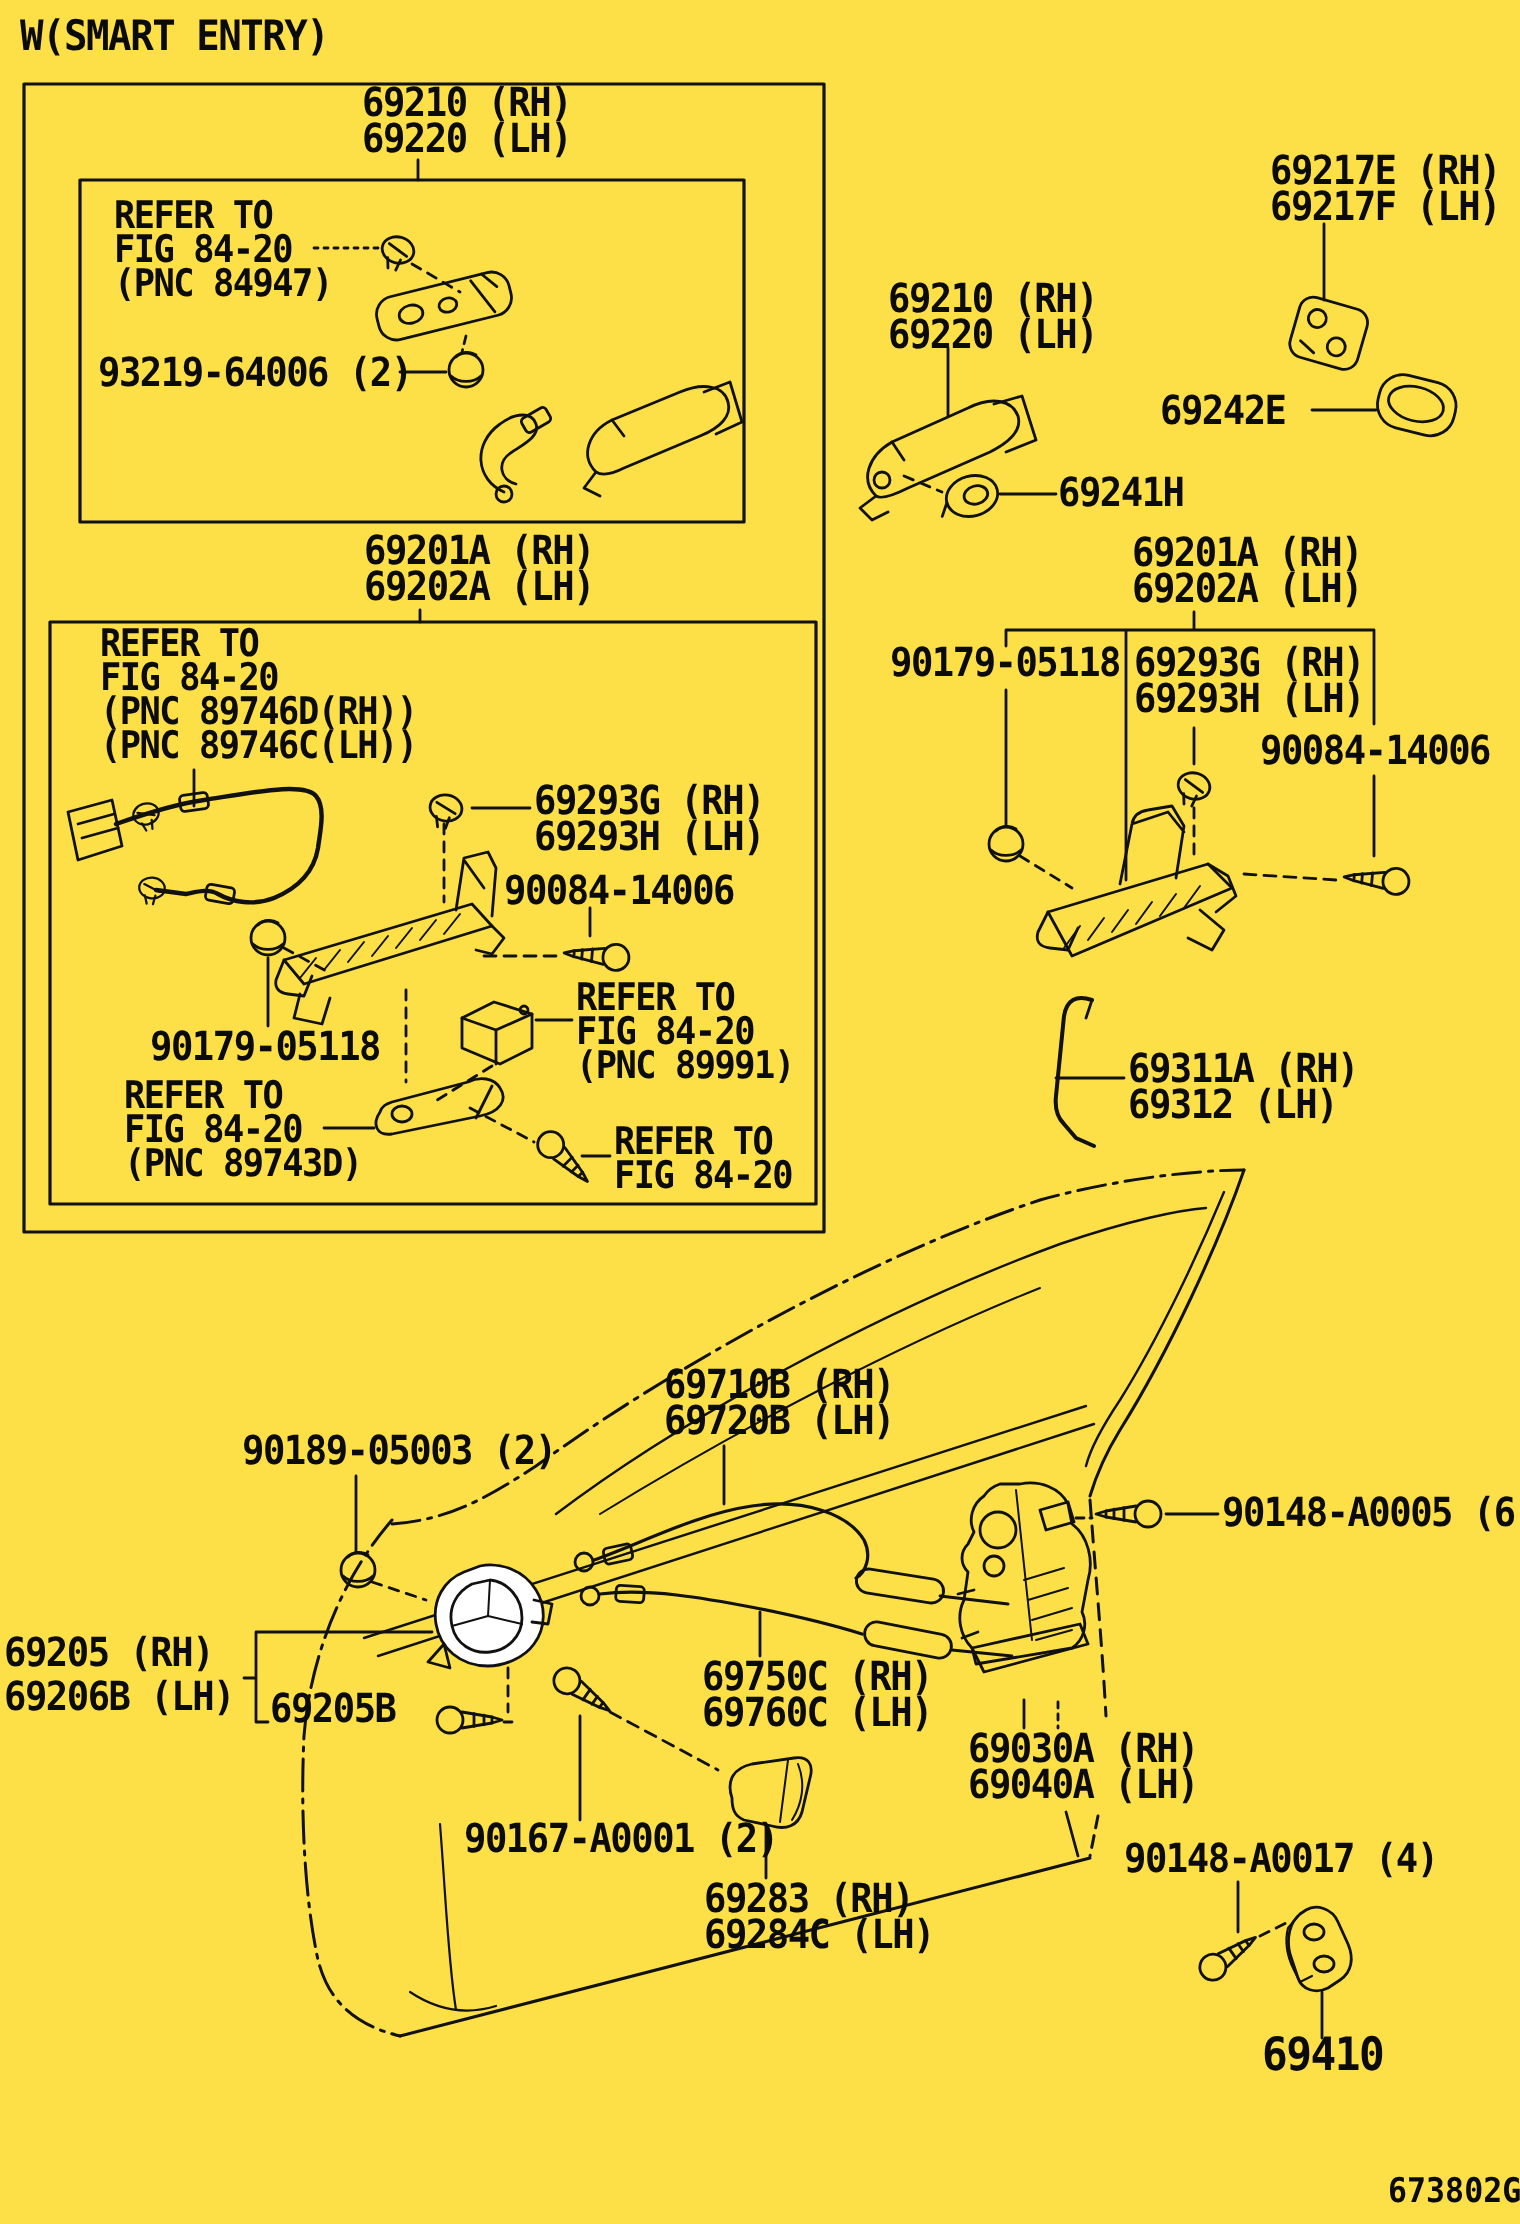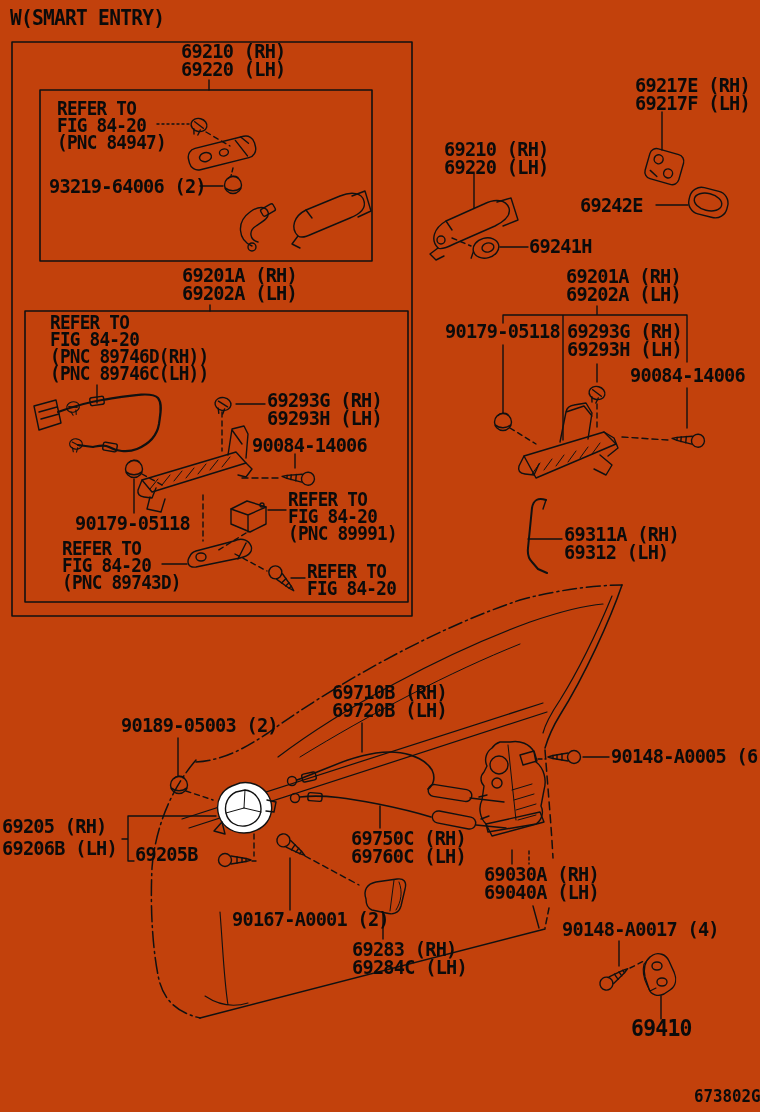--- a/index.html
+++ b/index.html
@@ -1,16 +1,16 @@
 <!DOCTYPE html>
 <html><head>
 <meta charset="utf-8">
 <style>
   html,body{margin:0;padding:0;background:#fff;}
-  .page{position:relative;width:760px;height:1112px;background:#c2410c;overflow:hidden;
+  .page{position:relative;width:760px;height:1112px;background:#fde047;overflow:hidden;
         font-family:"DejaVu Sans Mono",monospace;color:#0b0b0b;}
   svg.art{position:absolute;left:0;top:0;}
   .lbl{position:absolute;font-weight:bold;font-size:20px;letter-spacing:-0.8px;
        line-height:18px;white-space:nowrap;transform:scaleX(0.93);transform-origin:0 0;color:#0b0b0b;}
   .lbl span{display:block;}
   .ref{font-size:19px;line-height:17px;}
   .ttl{font-size:21px;}
   .big{font-size:23px;}
   .code{font-size:17px;letter-spacing:0;}
   .lh22{line-height:22px;}

